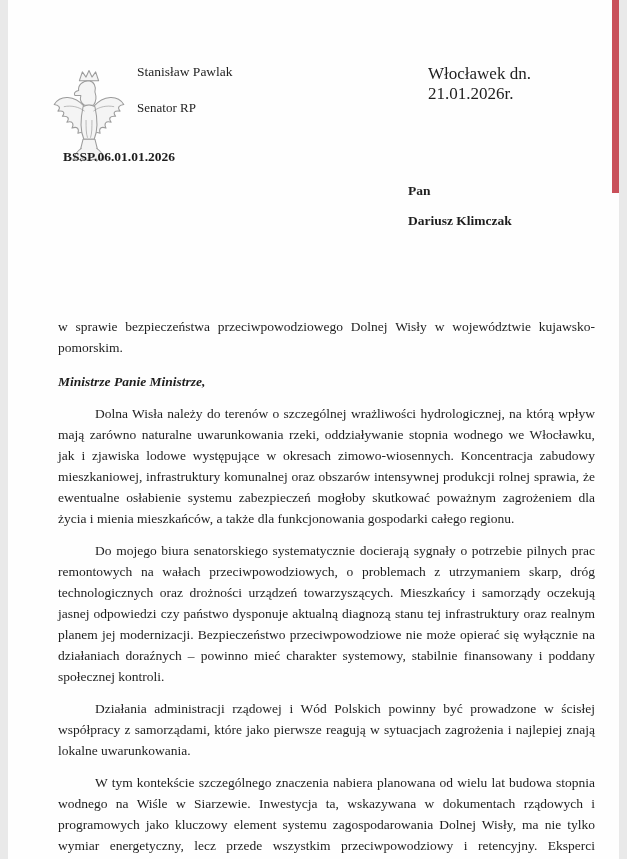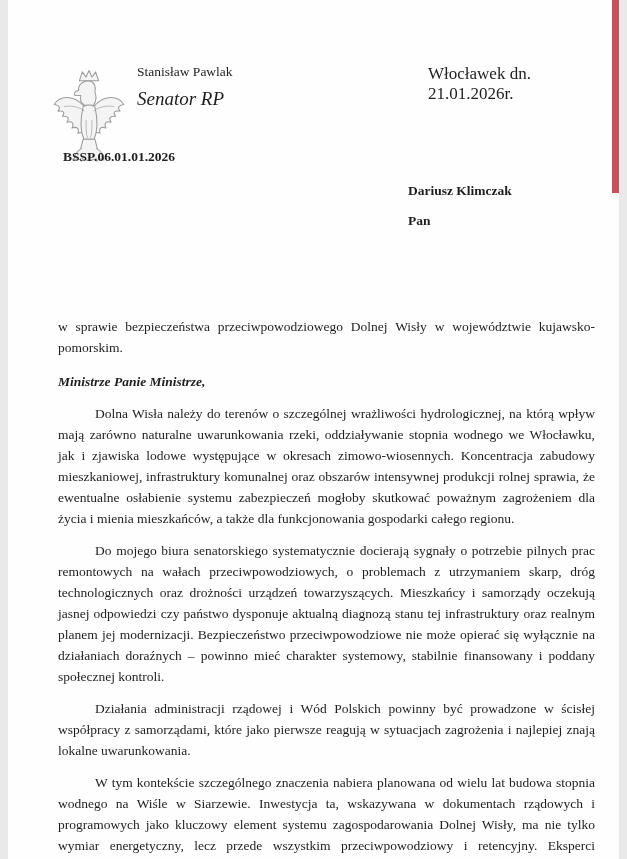--- a/index.html
+++ b/index.html
@@ -12,21 +12,21 @@
     font-family:"Liberation Serif","DejaVu Serif",serif;
     color:#1e1e1e;
   }
   .red-bar{
     position:absolute;right:0;top:0;width:7px;height:193px;
   }
   .emblem{
     position:absolute;left:44px;top:52px;width:74px;height:136px;
   }
   .sender-name{position:absolute;left:129px;top:64px;font-size:13.5px;}
-  .sender-title{position:absolute;left:129px;top:88px;font-size:19px;font-style:italic;}
+  .sender-title{position:absolute;left:129px;top:100px;font-size:13px;}
   .place-date{position:absolute;left:388px;top:64px;font-size:17px;margin-left:32px;}
   .reference{position:absolute;left:55px;top:149px;font-size:13.5px;font-weight:bold;}
   .addressee{position:absolute;left:400px;top:181px;font-size:13.5px;font-weight:bold;}
   .addressee div{margin-bottom:11px;line-height:19px;}
   .body{
     position:absolute;left:50px;top:316px;width:537px;
     font-size:13.5px;line-height:21px;
   }
   .doc-title{
     text-align:center;font-weight:bold;font-size:14.5px;
@@ -76,22 +76,22 @@
       </g>
     </svg>
   </div>
 
   <div class="sender-name">Stanisław Pawlak</div>
   <div class="sender-title">Senator RP</div>
   <div class="place-date">Włocławek dn. 21.01.2026r.</div>
   <div class="reference">BSSP.06.01.01.2026</div>
 
   <div class="addressee">
+    <div>Pan</div>
     <div>Dariusz Klimczak</div>
-    <div>Pan</div>
   </div>
 
   <div class="body">
     <p class="subject">w sprawie bezpieczeństwa przeciwpowodziowego Dolnej Wisły w województwie kujawsko-pomorskim.</p>
     <p class="greeting">Ministrze Panie Ministrze,</p>
     <p class="para">Dolna Wisła należy do terenów o szczególnej wrażliwości hydrologicznej, na którą wpływ mają zarówno naturalne uwarunkowania rzeki, oddziaływanie stopnia wodnego we Włocławku, jak i zjawiska lodowe występujące w okresach zimowo-wiosennych. Koncentracja zabudowy mieszkaniowej, infrastruktury komunalnej oraz obszarów intensywnej produkcji rolnej sprawia, że ewentualne osłabienie systemu zabezpieczeń mogłoby skutkować poważnym zagrożeniem dla życia i mienia mieszkańców, a także dla funkcjonowania gospodarki całego regionu.</p>
     <p class="para">Do mojego biura senatorskiego systematycznie docierają sygnały o potrzebie pilnych prac remontowych na wałach przeciwpowodziowych, o problemach z utrzymaniem skarp, dróg technologicznych oraz drożności urządzeń towarzyszących. Mieszkańcy i samorządy oczekują jasnej odpowiedzi czy państwo dysponuje aktualną diagnozą stanu tej infrastruktury oraz realnym planem jej modernizacji. Bezpieczeństwo przeciwpowodziowe nie może opierać się wyłącznie na działaniach doraźnych – powinno mieć charakter systemowy, stabilnie finansowany i poddany społecznej kontroli.</p>
     <p class="para">Działania administracji rządowej i Wód Polskich powinny być prowadzone w ścisłej współpracy z samorządami, które jako pierwsze reagują w sytuacjach zagrożenia i najlepiej znają lokalne uwarunkowania.</p>
     <p class="para">W tym kontekście szczególnego znaczenia nabiera planowana od wielu lat budowa stopnia wodnego na Wiśle w Siarzewie. Inwestycja ta, wskazywana w dokumentach rządowych i programowych jako kluczowy element systemu zagospodarowania Dolnej Wisły, ma nie tylko wymiar energetyczny, lecz przede wszystkim przeciwpowodziowy i retencyjny. Eksperci podkreślają, że stopień w Siarzewie stanowiłby istotne wsparcie dla funkcjonującego stopnia we Włocławku,</p>
   </div>

